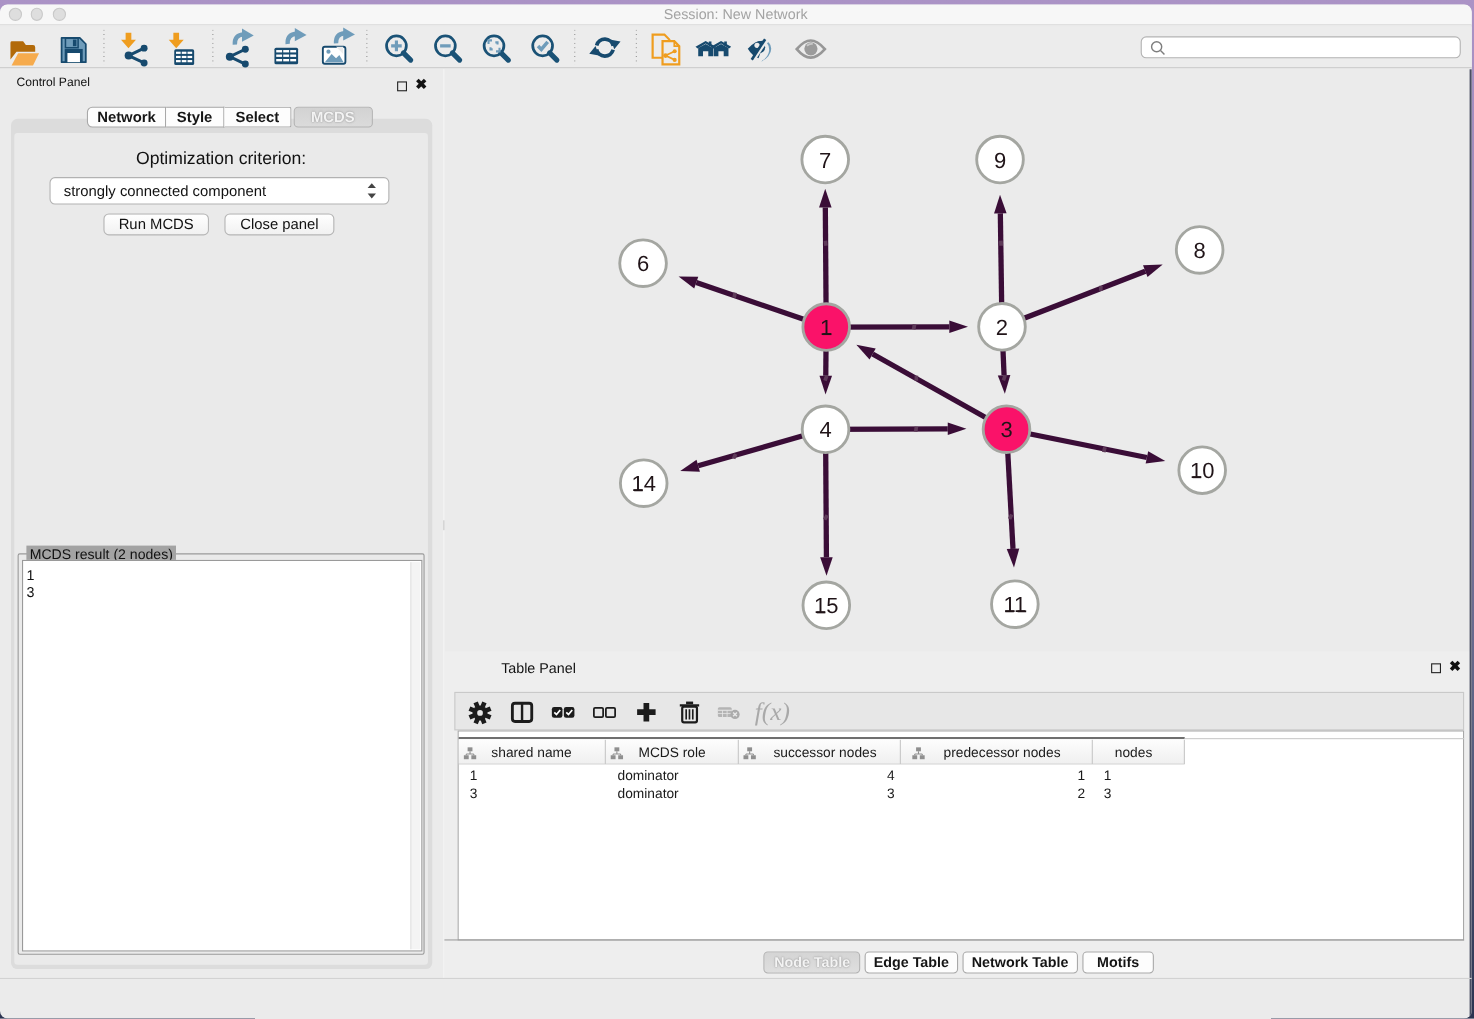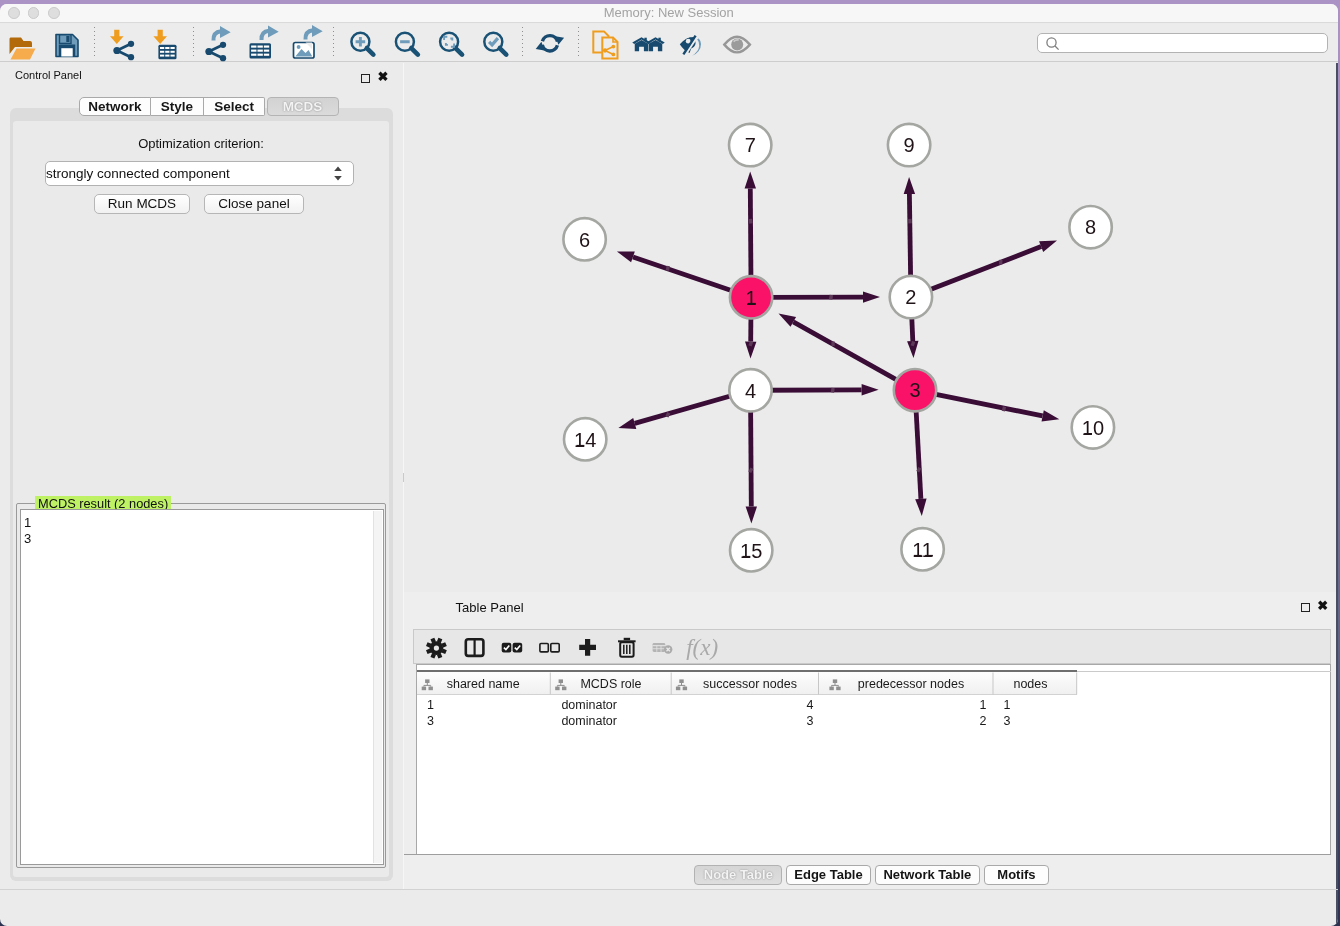--- a/index.html
+++ b/index.html
@@ -19,46 +19,46 @@
 #searchbox { position:absolute; left:1037px; top:32.5px; width:291px; height:20.5px;
   background:#fff; border:1px solid #b3b3b3; border-radius:5px; }
 
 #cp-title { left:15px; top:69px; font-size:11px; color:#111; }
 .floatbtn { position:absolute; width:9.4px; height:9.4px; border:1.8px solid #222; background:transparent; }
 .closex { position:absolute; font-size:13px; font-weight:bold; color:#111; }
 .cptab { position:absolute; top:0; height:19px; background:#fdfdfd; border:1px solid #a9a9a9;
   font-size:13.5px; font-weight:600; color:#161616; text-align:center; line-height:17px; }
 #cp-pane { left:9.5px; top:107.5px; width:383px; height:773px; background:#dcdcdc; border-radius:6px; }
 #cp-inner { left:13px; top:121px; width:376px; height:756px; background:#eaeaea; border-radius:3px; }
-#optlabel { left:0; top:136.3px; width:402px; text-align:center; font-size:13px; color:#111; }
+#optlabel { left:0; top:136.3px; width:402px; text-align:center; font-size:16px; color:#111; }
 #dropdown { left:45px; top:160.5px; width:308.5px; height:25px; background:#fff;
-  border:1px solid #b2b2b2; border-radius:5px; font-size:13.5px; color:#111; line-height:23px; }
+  border:1px solid #b2b2b2; border-radius:5px; font-size:13.5px; color:#111; line-height:23px; padding-left:12px; }
 .btn { position:absolute; height:20px; background:linear-gradient(#ffffff,#f1f1f1);
   border:1px solid #b6b6b6; border-radius:5px; font-size:13.5px; color:#111;
   text-align:center; line-height:18px; }
 #fieldset { left:16px; top:503px; width:369.5px; height:365px; border:1px solid #9a9a9a; border-radius:2px; }
-#fieldlegend { position:absolute; left:18px; top:-8.5px; background:#bef264; padding:0 3px; font-size:12.8px; color:#111; }
+#fieldlegend { position:absolute; left:7px; top:-8.5px; background:#a3a3a3; padding:0 3px; font-size:12.8px; color:#111; }
 #mcdslist { position:absolute; left:3px; top:4.5px; width:363.5px; height:356px; background:#fff; border:1px solid #9a9a9a; }
 #mcdslist .sb { position:absolute; right:1px; top:1px; width:9px; height:352px; background:#f4f4f4; border-left:1px solid #e2e2e2; }
 .mitem { position:absolute; left:3px; font-size:13px; color:#111; }
 #divider { left:402.8px; top:63px; width:1.6px; height:827px; background:#f6f6f6; }
 .thtext { font-size:12.5px; color:#1a1a1a; text-align:center; }
 .trow { font-size:12.5px; color:#1a1a1a; }
 .btab { top:273px; height:19.5px; background:#fdfdfd; border:1px solid #a9a9a9; border-radius:4px;
   font-size:13px; font-weight:600; color:#141414; text-align:center; line-height:17.5px; }
 
 </style>
 </head>
 <body>
 <div id="win">
   <div id="titlebar">
     <div class="tl" style="left:8.3px"></div>
     <div class="tl" style="left:27.7px"></div>
     <div class="tl" style="left:47.8px"></div>
-    <div id="wintitle">Memory: New Session</div>
+    <div id="wintitle">Session: New Network</div>
   </div>
   <div id="shift" style="position:absolute;left:0;top:-3.5px;width:1340px;height:930px">
   <div class="abs" id="toolbar"></div>
   <svg class="abs" style="left:0;top:21px" width="1340" height="41">
 <path d="M10.5,16.5 L21,16.5 L23.5,20 L30,20 Q32,20 32,22 L32,26 L15,26 L9.5,33 L9.5,18 Q9.5,16.5 10.5,16.5 Z" fill="#b26a0a"></path>
 <path d="M16.5,27.5 L35.5,27.5 L30,38.5 L10.5,38.5 Z" fill="#f6ab4d"></path>
 <path d="M56,13.5 L72.5,13.5 L78,19 L78,35.5 L56,35.5 Z" fill="#6f9cba" stroke="#174a6e" stroke-width="1.6" stroke-linejoin="round"></path>
 <rect x="59.5" y="13.8" width="11.5" height="8.6" fill="#6f9cba" stroke="#174a6e" stroke-width="1.4"></rect>
 <rect x="66.3" y="15" width="3.2" height="6" fill="#174a6e"></rect>
 <rect x="58.8" y="23.5" width="16.4" height="12" fill="#174a6e"></rect>

